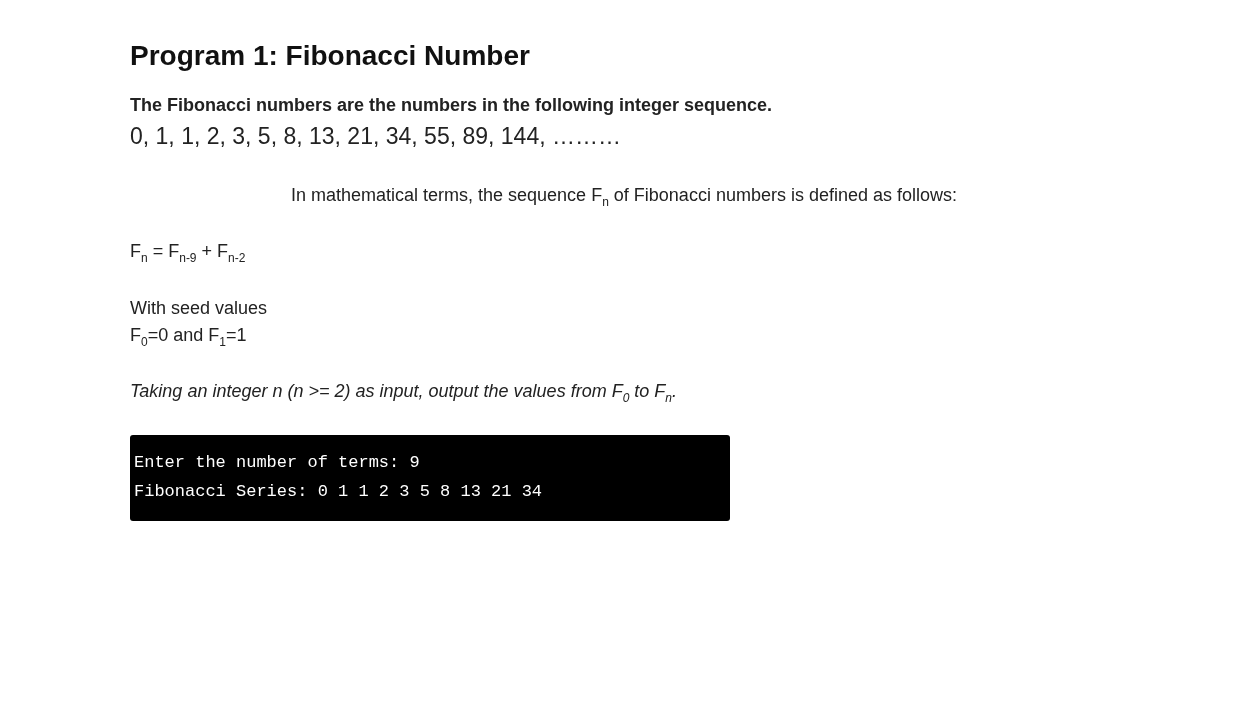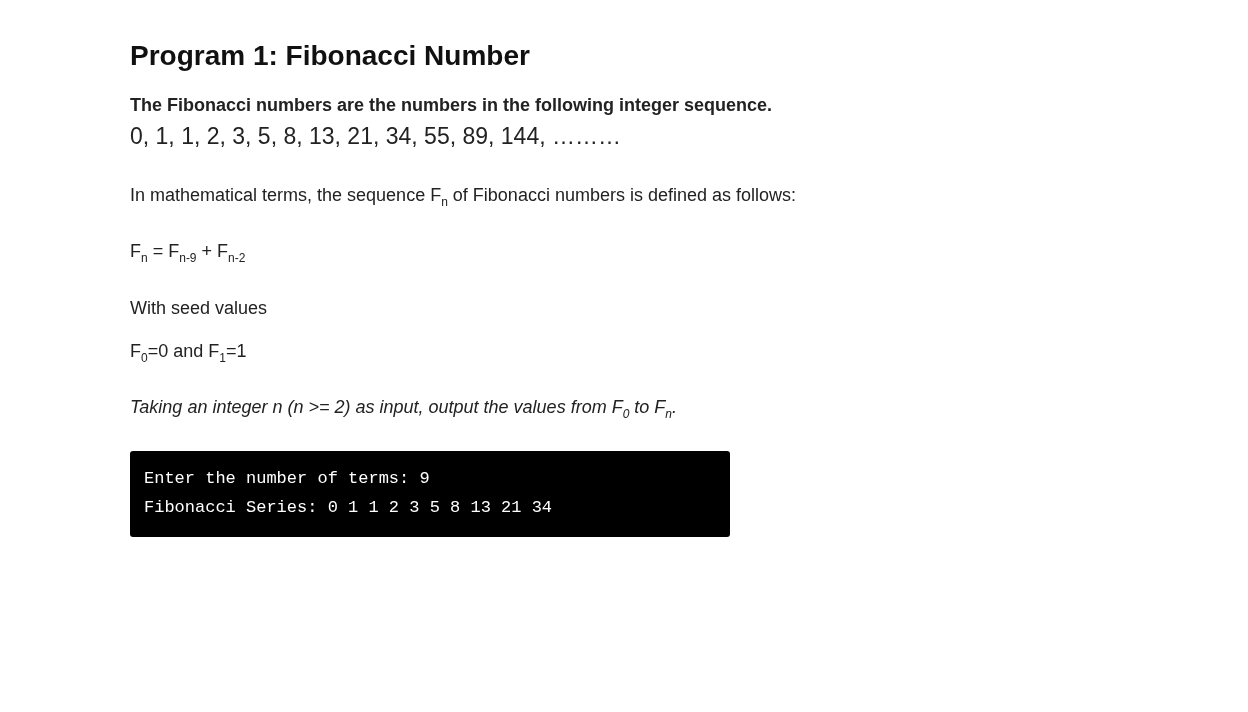--- a/index.html
+++ b/index.html
@@ -34,31 +34,31 @@
     .sequence-text {
       font-size: 23px;
       margin-bottom: 28px;
       line-height: 1.5;
     }
 
     .math-text {
       font-size: 18px;
       margin-bottom: 28px;
       line-height: 1.5;
+      text-align: center;
     }
 
     .formula-text {
       font-size: 18px;
       margin-bottom: 28px;
       line-height: 1.5;
     }
 
     .seed-label {
       font-size: 18px;
-      margin-bottom: 16px;
       line-height: 1.5;
     }
 
     .seed-values {
       font-size: 18px;
       margin-bottom: 28px;
       line-height: 1.5;
     }
 
     .input-desc {
@@ -66,21 +66,21 @@
       margin-bottom: 28px;
       line-height: 1.5;
       font-style: italic;
     }
 
     .terminal-block {
       background-color: #000000;
       color: #ffffff;
       font-family: 'Courier New', Courier, monospace;
       font-size: 17px;
-      padding: 14px 14px;
+      padding: 14px 4px;
       border-radius: 3px;
       line-height: 1.7;
       display: inline-block;
       min-width: 600px;
     }
 
     sub {
       font-size: 12px;
     }
   </style>

